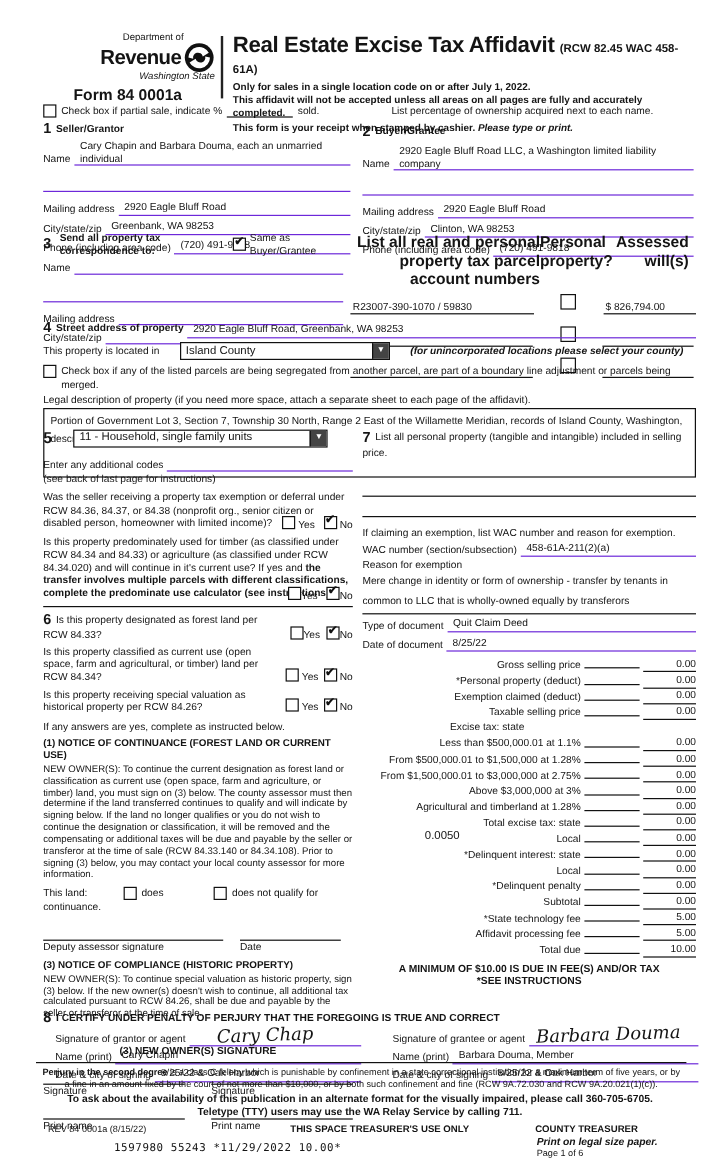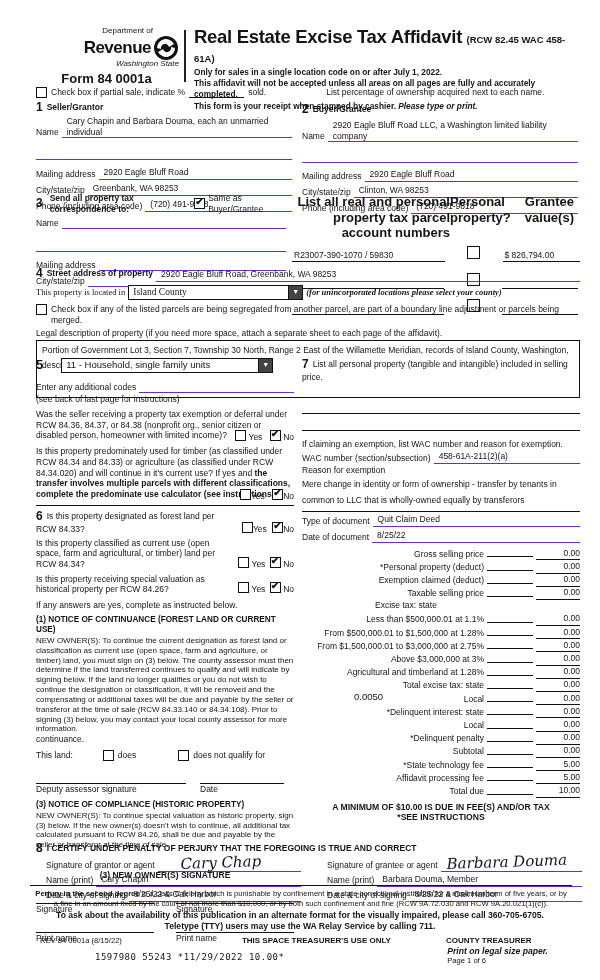--- a/index.html
+++ b/index.html
@@ -152,21 +152,21 @@
     <div class="fl">
         <span class="cap">City/state/zip</span>
         <span class="line"></span>
       </div>
   </div>
 
   <div class="abs" style="left:292px; top:194px; width:288px;">
     <div style="display:flex;">
       <div class="tbl-h" style="width:158px;">List all real and personal property tax parcel account numbers</div>
       <div class="tbl-h" style="width:52px;">Personal property?</div>
-      <div class="tbl-h" style="width:72px;">Grantee value(s)</div>
+      <div class="tbl-h" style="width:72px;">Assessed will(s)</div>
     </div>
     <div style="display:flex; align-items:flex-end; margin-top:3px;">
       <div style="width:152px; border-bottom:1px solid #111; font-size:8.5px; padding:0 0 1px 2px;"><span>R23007-390-1070 / 59830</span></div>
       <div style="width:58px; text-align:center;"><span class="cb" style="width:11px;height:11px;"></span></div>
       <div style="width:76px; border-bottom:1px solid #111; font-size:8.5px; padding:0 0 1px 2px;"><span>$ 826,794.00</span></div>
     </div>
     <div style="display:flex; align-items:flex-end; margin-top:9px;">
       <div style="width:152px; border-bottom:1px solid #111; height:11px;"></div>
       <div style="width:58px; text-align:center;"><span class="cb" style="width:11px;height:11px;"></span></div>
       <div style="width:76px; border-bottom:1px solid #111; height:11px;"></div>
@@ -176,21 +176,21 @@
       <div style="width:58px; text-align:center;"><span class="cb" style="width:11px;height:11px;"></span></div>
       <div style="width:76px; border-bottom:1px solid #111; height:11px;"></div>
     </div>
   </div>
 
   <div class="abs sec" style="left:36px; top:266px; width:544px;">
     <div class="fl" style="margin-top:0;">
       <span class="cap"><span class="num">4</span><span class="b">Street address of property</span></span>
       <span class="line"><span class="val">2920 Eagle Bluff Road, Greenbank, WA 98253</span></span>
     </div>
-    <div style="display:flex; align-items:center; gap:3px; margin-top:3px;font-family:Liberation Serif, serif;">
+    <div style="display:flex; align-items:center; gap:17px; margin-top:3px;">
       <span>This property is located in</span>
       <span class="dd" style="width:175px;">
         <span>Island County</span>
         <span class="arrow">▼</span>
       </span>
       <span class="b i">(for unincorporated locations please select your county)</span>
     </div>
     <div style="display:flex; gap:4px; margin-top:4px; align-items:flex-start;">
       <span class="cb"></span>
       <span>Check box if any of the listed parcels are being segregated from another parcel, are part of a boundary line adjustment or parcels being merged.</span>
@@ -246,28 +246,28 @@
     <div class="ynrow" style="margin-top:4px;">
       <span class="q">Is this property receiving special valuation as historical property per RCW 84.26?</span>
       <span class="ynbox">
         <span class="yn"><span class="cb"></span> <span>Yes</span></span>
         <span class="yn" style="margin-left:2px;"><span class="cb checked"></span> <span>No</span></span>
       </span>
     </div>
     <div style="margin-top:5px;">If any answers are yes, complete as instructed below.</div>
     <div class="b" style="margin-top:4px; font-size:8.2px;">(1) NOTICE OF CONTINUANCE (FOREST LAND OR CURRENT USE)</div>
     <div style="font-size:8px; line-height:1.23; margin-top:1px; text-align:left;">NEW OWNER(S): To continue the current designation as forest land or classification as current use (open space, farm and agriculture, or timber) land, you must sign on (3) below. The county assessor must then determine if the land transferred continues to qualify and will indicate by signing below. If the land no longer qualifies or you do not wish to continue the designation or classification, it will be removed and the compensating or additional taxes will be due and payable by the seller or transferor at the time of sale (RCW 84.33.140 or 84.34.108). Prior to signing (3) below, you may contact your local county assessor for more information.</div>
-    <div>continuance.</div>
     <div style="display:flex; gap:4px; margin-top:5px; align-items:center;">
       <span>This land:</span>
       <span class="cb" style="margin-left:26px;"></span>
       <span>does</span>
       <span class="cb" style="margin-left:38px;"></span>
       <span>does not qualify for</span>
     </div>
+    <div>continuance.</div>
     <div style="display:flex; gap:14px; margin-top:12px;">
       <div style="width:150px;">
         <div style="border-bottom:1px solid #111; height:10px;"></div>
         <div>Deputy assessor signature</div>
       </div>
       <div style="width:84px;">
         <div style="border-bottom:1px solid #111; height:10px;"></div>
         <div>Date</div>
       </div>
     </div>

